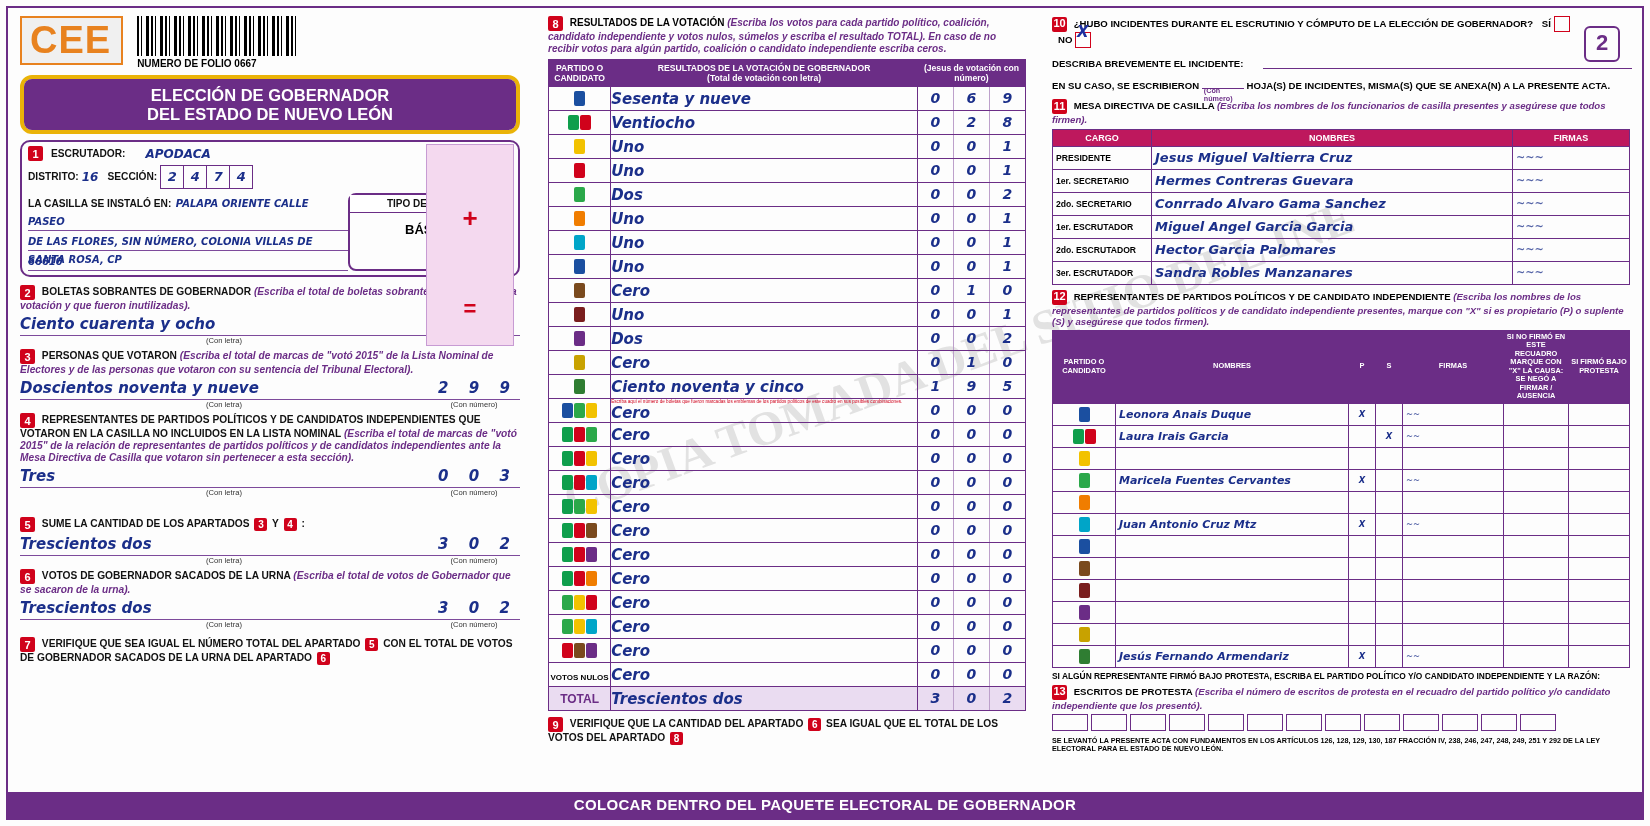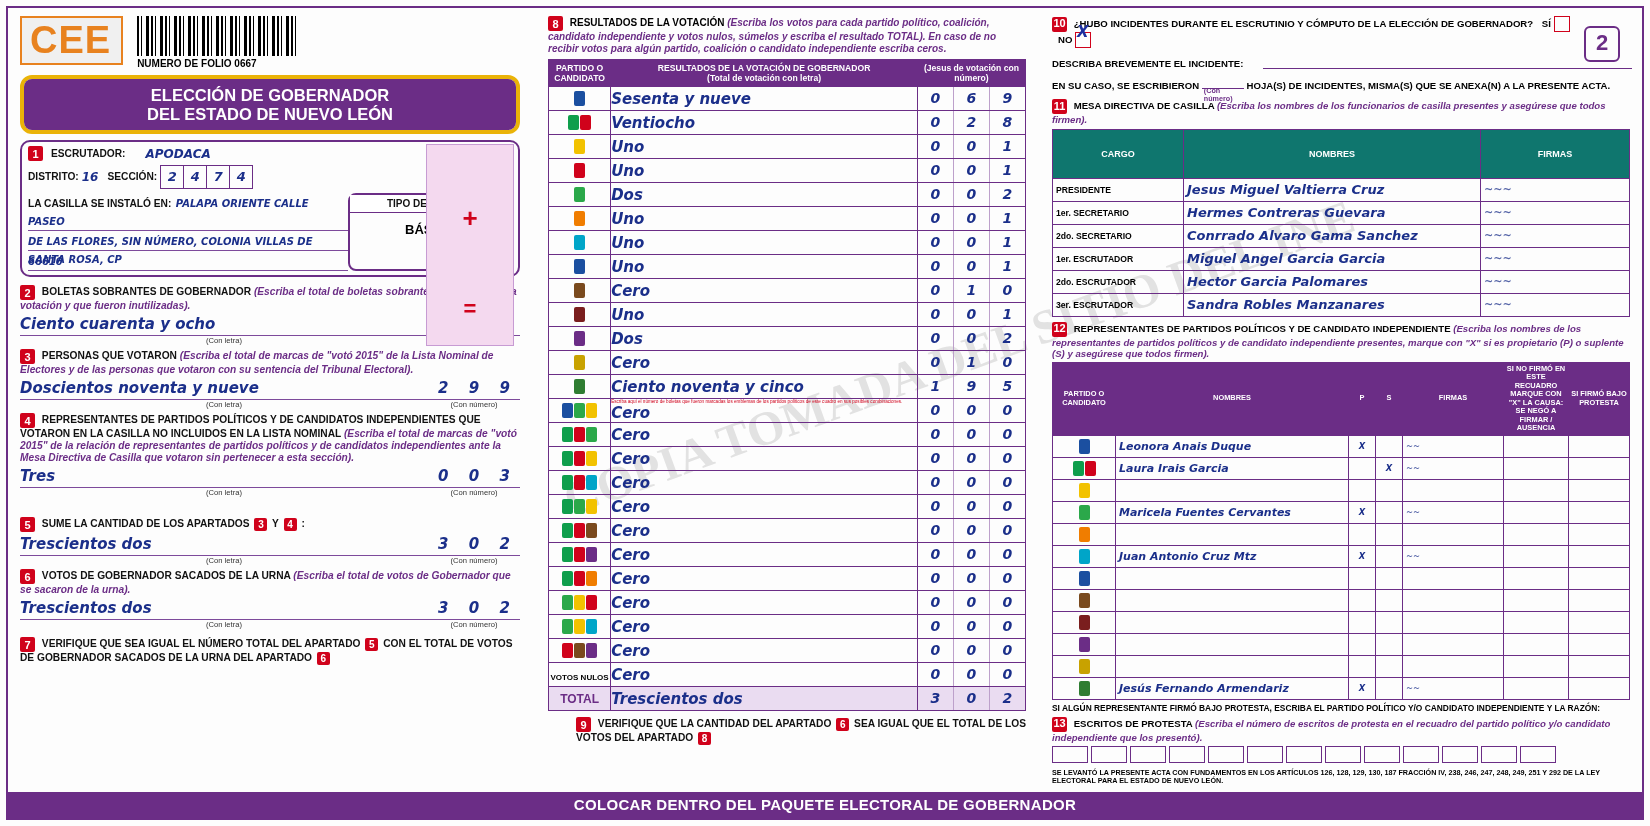--- a/index.html
+++ b/index.html
@@ -71,21 +71,21 @@
   .coal-row td.party{font-size:0;}
   .coal-strip{display:flex;justify-content:center;gap:1px;}
   .coal-strip i{display:block;width:11px;height:15px;border-radius:2px;}
   .totalrow td{background:#eadcf1;font-weight:bold;}
   .totalrow .tlabel{color:#6b2d86;text-align:center;font-size:12px;}
   
   #colRight{position:absolute;left:1052px;top:16px;width:580px;}
   .r-lbl{font-size:9.6px;font-weight:bold;line-height:11.5px;}
   .r-lbl i{font-style:italic;color:#6b2d86;}
   table.mesa{border-collapse:collapse;width:578px;margin-top:3px;}
-  table.mesa th{background:#0f766e;color:#fff;font-size:9px;padding:19px;border:1px solid #6b2d86;}
+  table.mesa th{background:#be185d;color:#fff;font-size:9px;padding:3px;border:1px solid #6b2d86;}
   table.mesa td{border:1px solid #6b2d86;height:22px;font-size:8.6px;padding:0 3px;}
   .cargo{width:92px;font-weight:bold;font-size:8.4px;}
   table.reps{border-collapse:collapse;width:578px;margin-top:2px;}
   table.reps th{background:#6b2d86;color:#fff;font-size:7.4px;padding:2px;border:1px solid #6b2d86;line-height:8.5px;}
   table.reps td{border:1px solid #6b2d86;height:21px;font-size:8.4px;padding:0 3px;}
   .pagebadge{
     position:absolute;right:12px;top:10px;width:32px;height:32px;border:2px solid #6b2d86;
     border-radius:6px;color:#6b2d86;font-size:22px;font-weight:bold;text-align:center;line-height:30px;
   }
   .chk{display:inline-block;width:14px;height:14px;border:1.5px solid #d0021b;vertical-align:middle;}
@@ -726,21 +726,21 @@
               <div class="numcells">
                 <span class="hand">3</span>
                 <span class="hand">0</span>
                 <span class="hand">2</span>
               </div>
             </td>
           </tr>
         </tbody>
     </table>
 
-    <div class="lbl" style="margin-top:6px;margin-left:28px;">
+    <div class="lbl" style="margin-top:6px;">
       <span class="num-badge">9</span>
       <span>VERIFIQUE QUE LA CANTIDAD DEL APARTADO</span>
       <span class="num-badge inline">6</span>
       <span>SEA IGUAL QUE EL TOTAL DE LOS VOTOS DEL APARTADO</span>
       <span class="num-badge inline">8</span>
     </div>
   </div>
 
   <div id="colRight">
     <div class="pagebadge">2</div>

